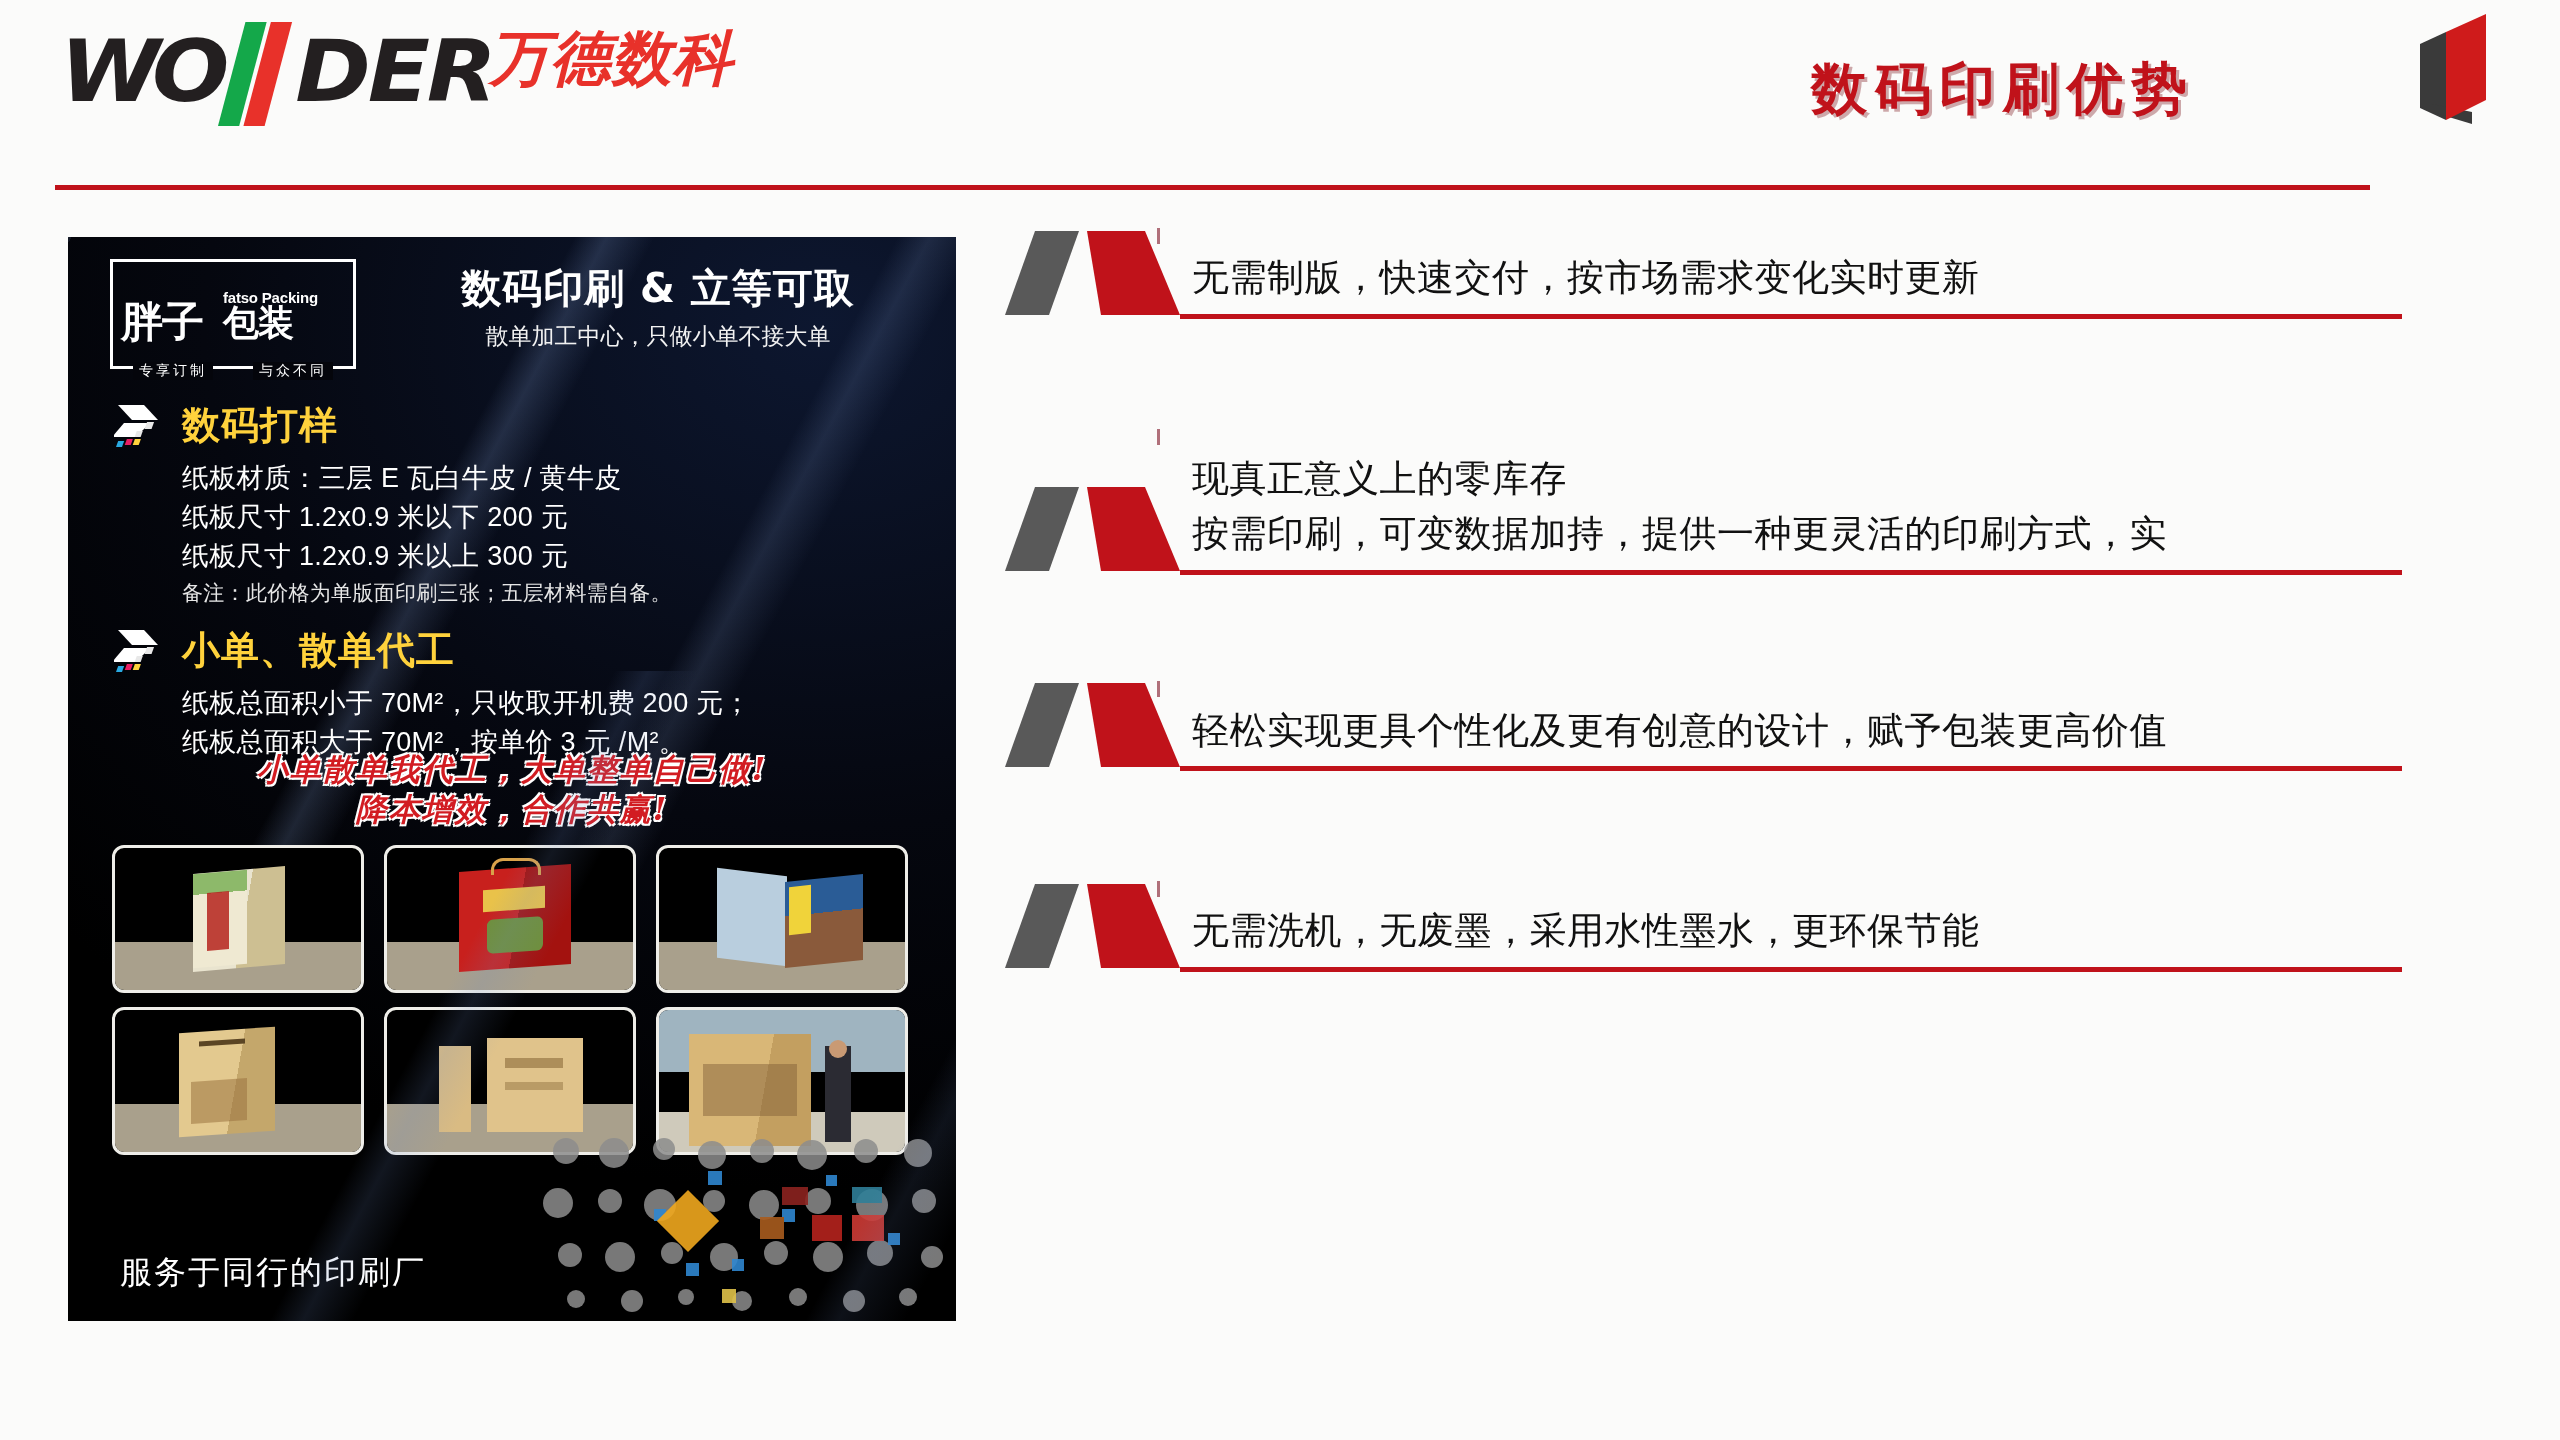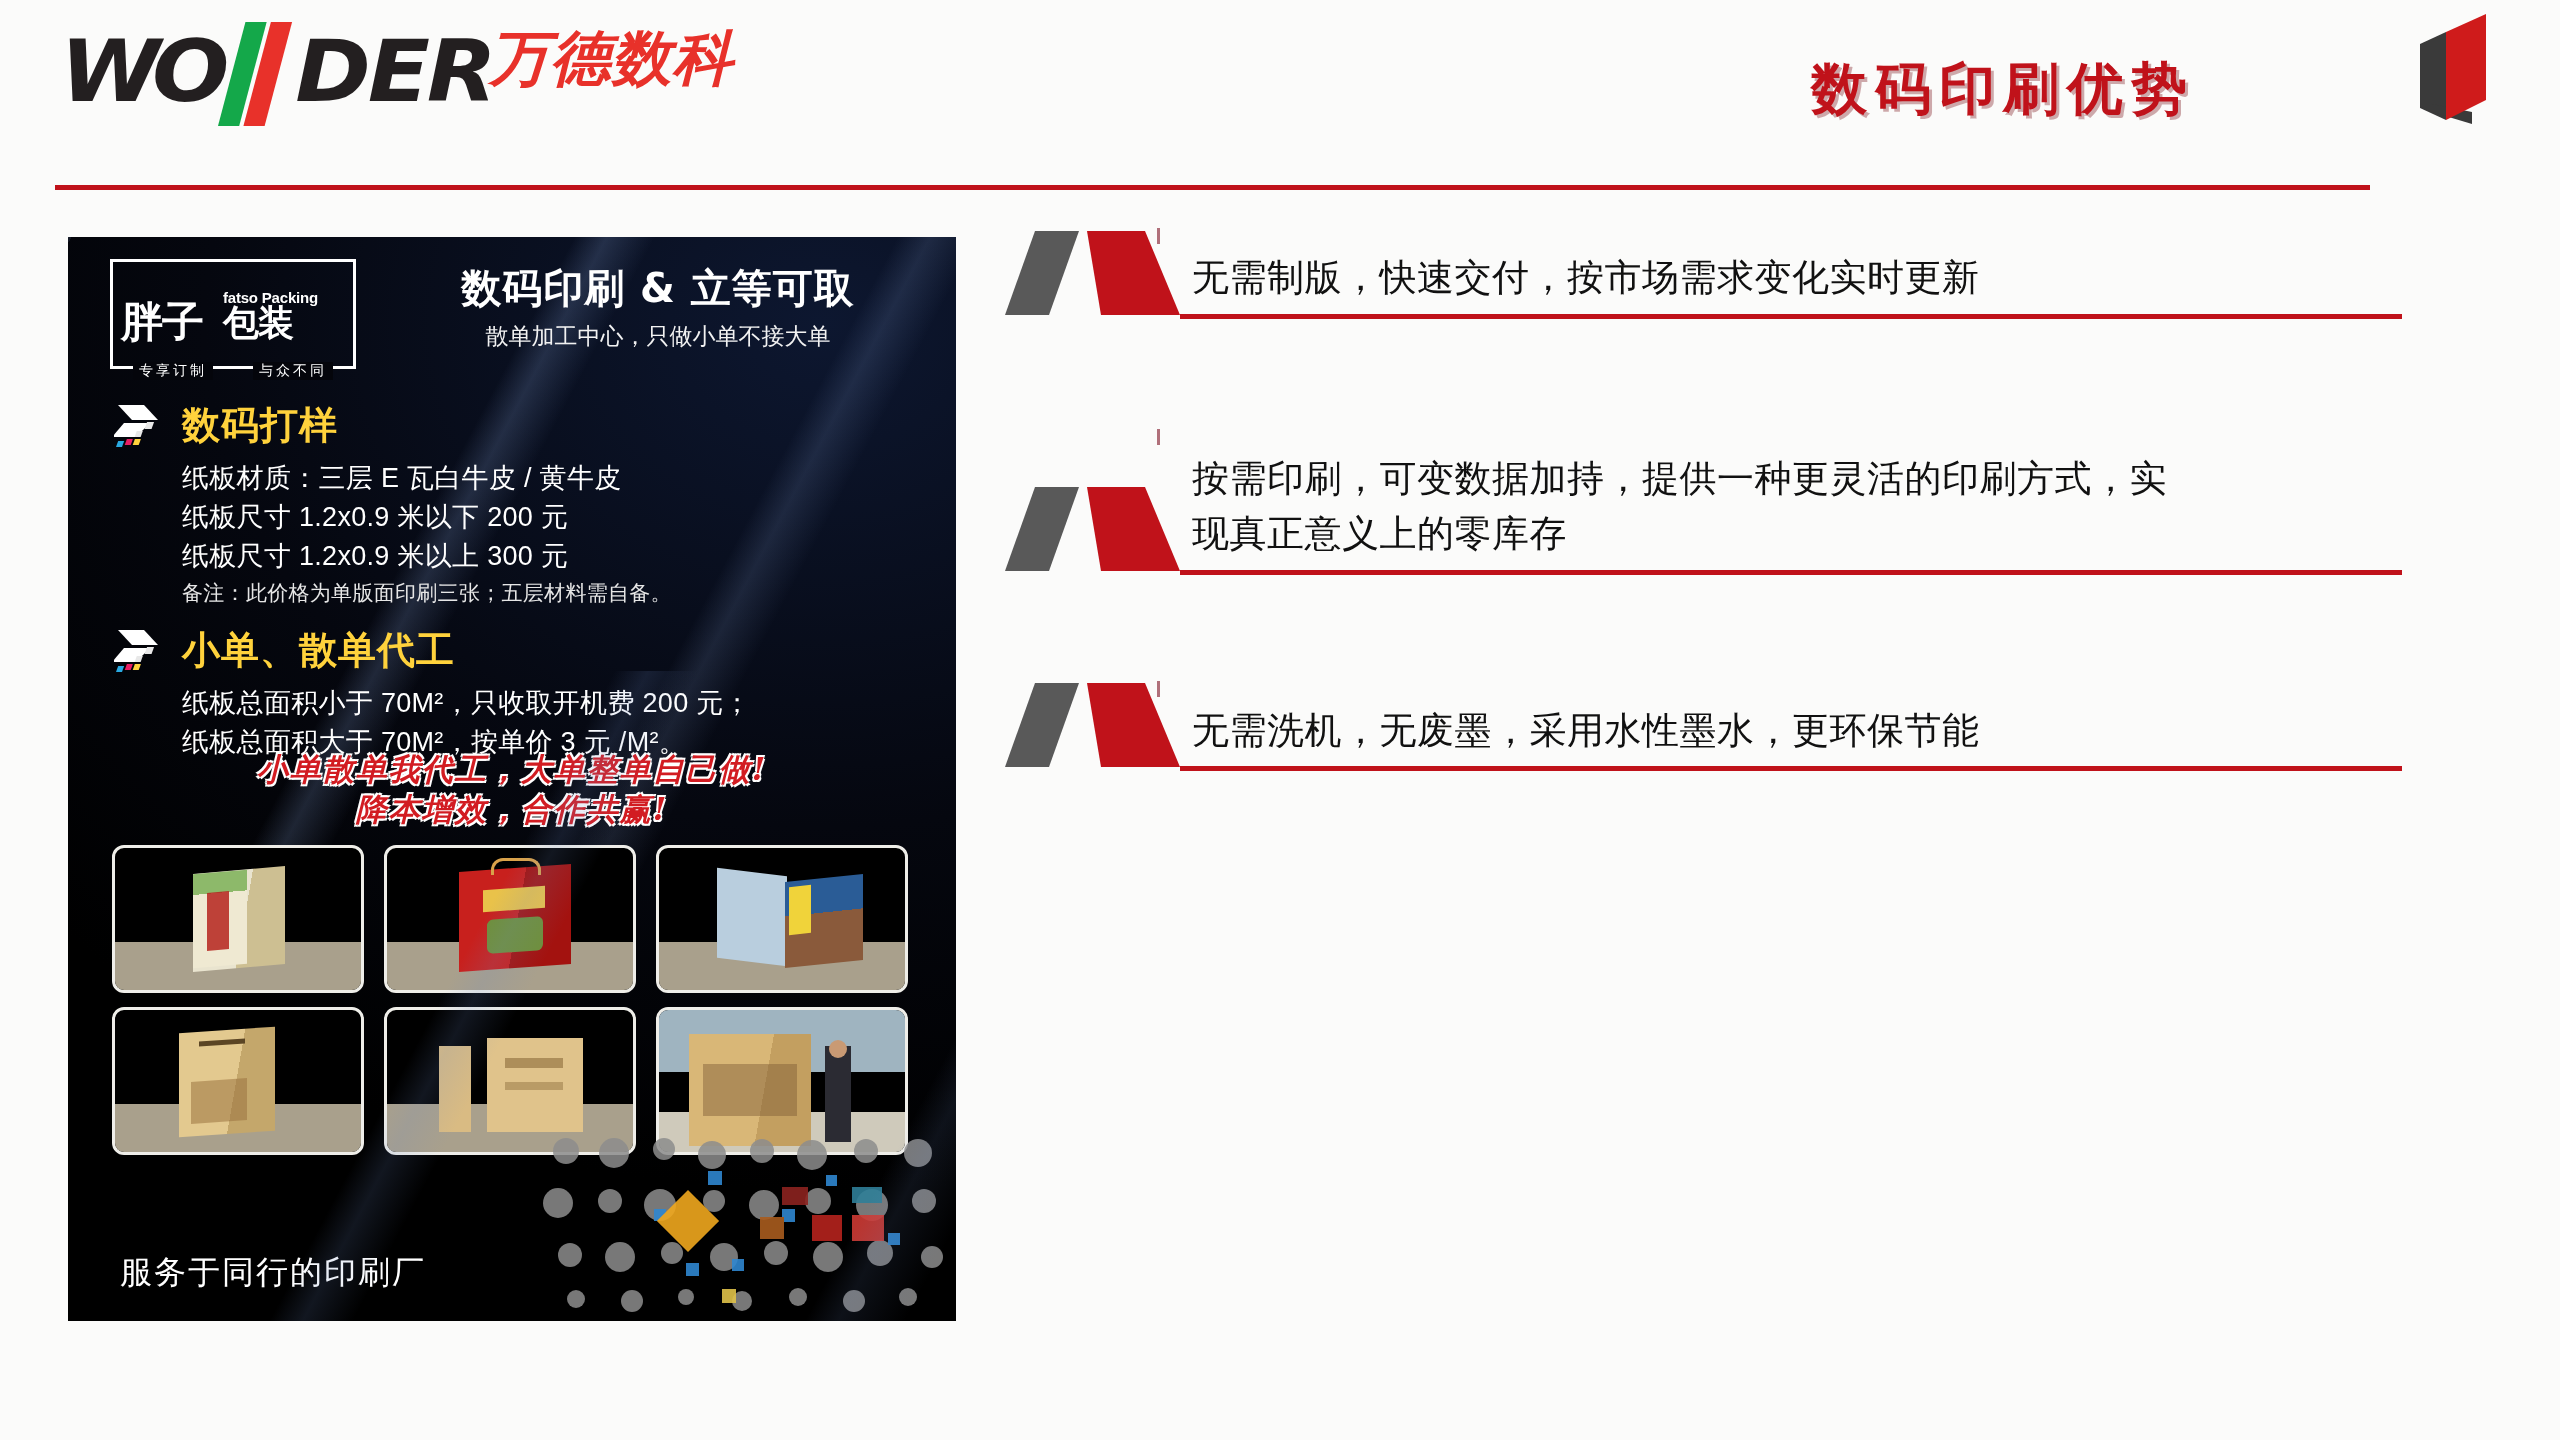--- a/index.html
+++ b/index.html
@@ -334,26 +334,37 @@
       <div class="bullet-rule"></div>
     </div>
 
     <div class="bullet" style="margin-bottom:128px;">
       <span class="bullet-tick"></span>
       <svg class="bullet-mark" viewBox="0 0 175 88">
         <polygon points="30,0 74,0 44,84 0,84" fill="#595959"></polygon>
         <polygon points="82,0 140,0 175,84 96,84" fill="#C0121A"></polygon>
       </svg>
       <div class="bullet-text">
+        <div>现真正意义上的零库存</div>
         <div>按需印刷，可变数据加持，提供一种更灵活的印刷方式，实</div>
-        <div>现真正意义上的零库存</div>
       </div>
       <div class="bullet-rule"></div>
     </div>
 
+    <div class="bullet" style="margin-bottom:132px;">
+      <span class="bullet-tick"></span>
+      <svg class="bullet-mark" viewBox="0 0 175 88">
+        <polygon points="30,0 74,0 44,84 0,84" fill="#595959"></polygon>
+        <polygon points="82,0 140,0 175,84 96,84" fill="#C0121A"></polygon>
+      </svg>
+      <div class="bullet-text">
+        <div>轻松实现更具个性化及更有创意的设计，赋予包装更高价值</div>
+      </div>
+      <div class="bullet-rule"></div>
+    </div>
 
     <div class="bullet">
       <span class="bullet-tick"></span>
       <svg class="bullet-mark" viewBox="0 0 175 88">
         <polygon points="30,0 74,0 44,84 0,84" fill="#595959"></polygon>
         <polygon points="82,0 140,0 175,84 96,84" fill="#C0121A"></polygon>
       </svg>
       <div class="bullet-text">
         <div>无需洗机，无废墨，采用水性墨水，更环保节能</div>
       </div>

